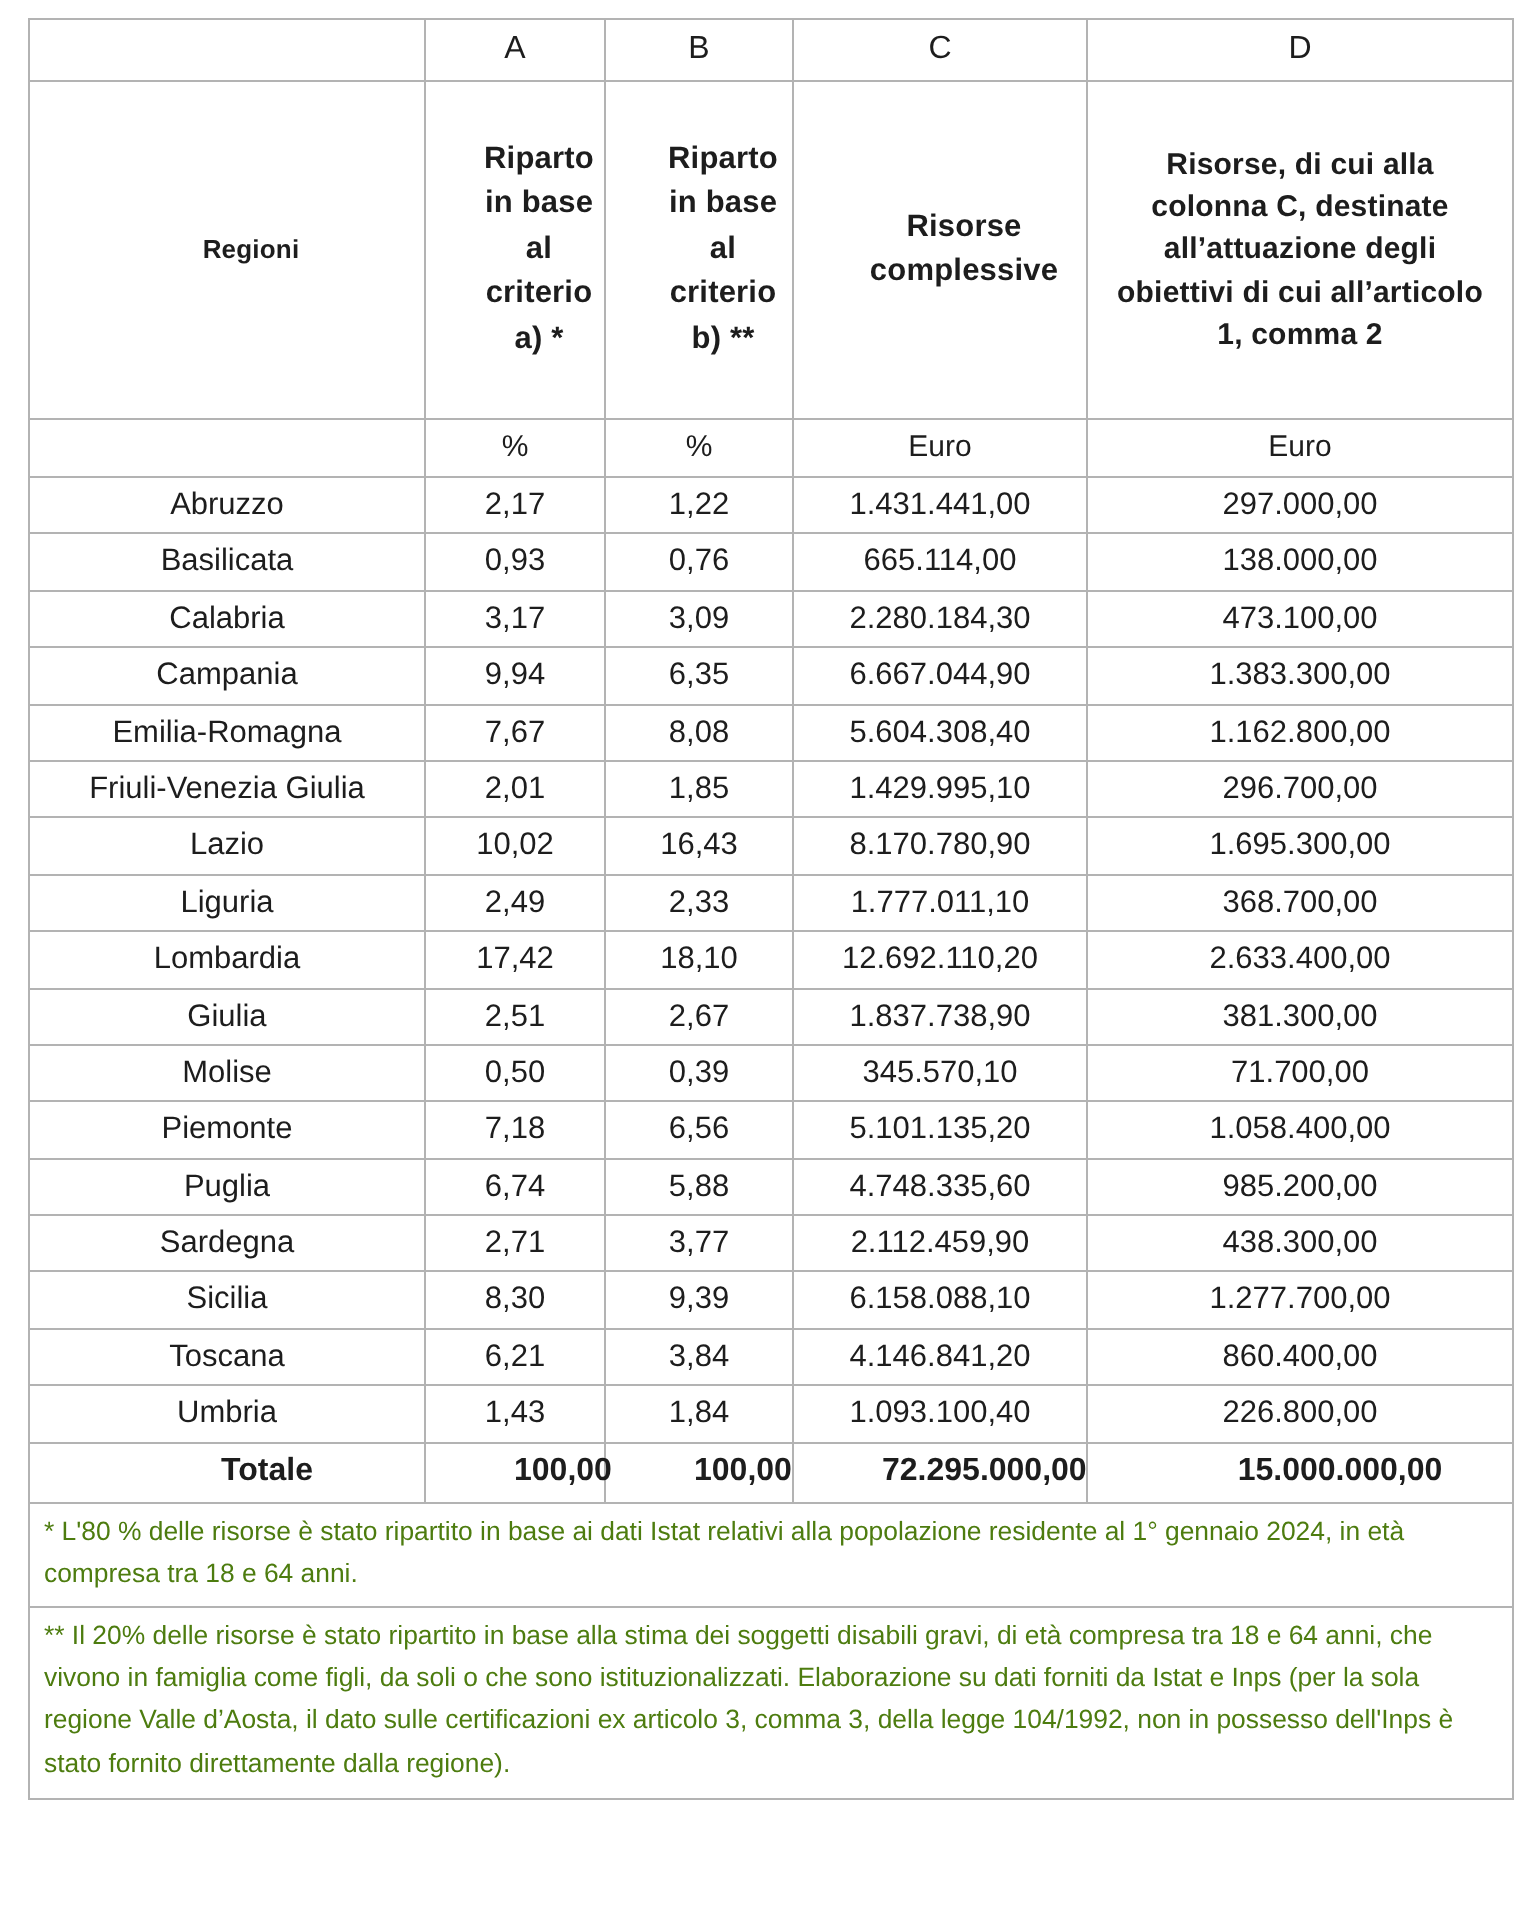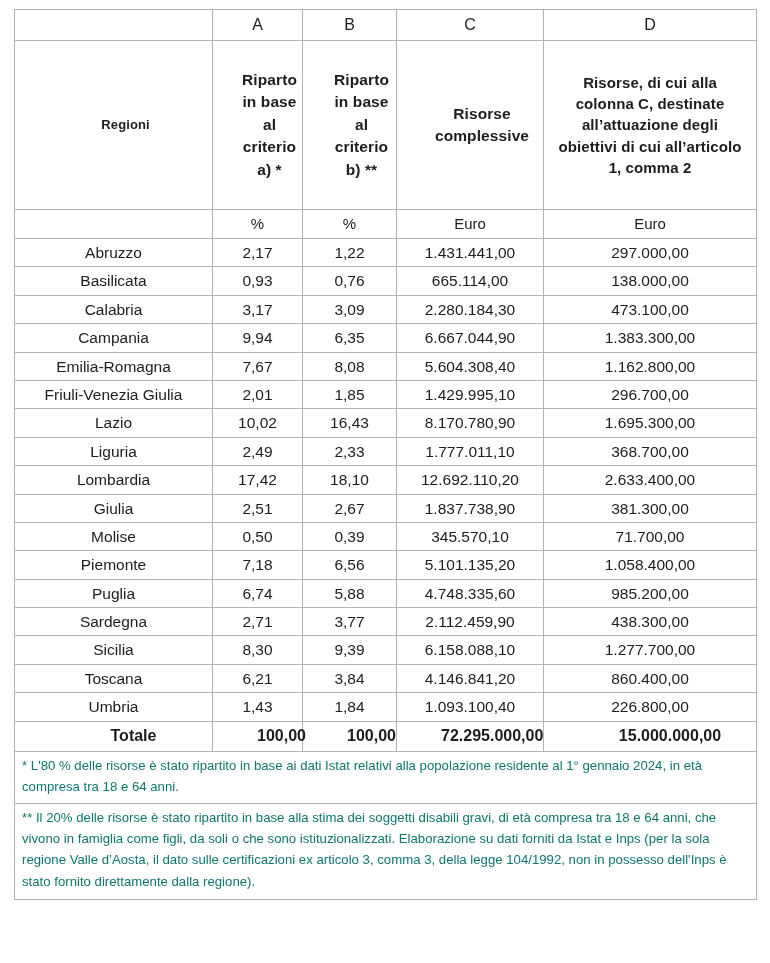--- a/index.html
+++ b/index.html
@@ -95,21 +95,21 @@
     font-size: 16px;
     padding-left: 44px;
   }
 
   
   tr.note td {
     text-align: left;
     font-size: 13.2px;
     line-height: 1.62;
     padding: 3px 7px 4px 7px;
-    color: #0f766e;
+    color: #4d7c0f;
   }
   tr.note-1 td { height: 44px; vertical-align: top; }
   tr.note-2 td { height: 88px; vertical-align: top; margin-left: 34px; }
 </style>
 </head>
 <body>
 
 <div id="sheet">
   <table class="riparto">
     <colgroup>

